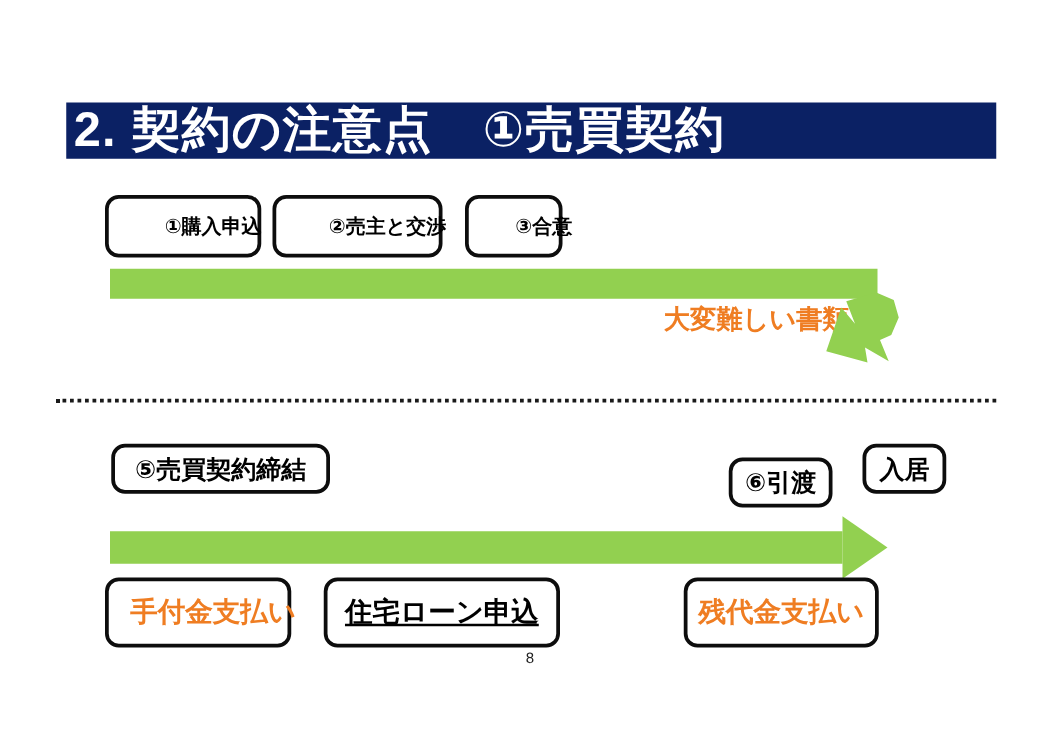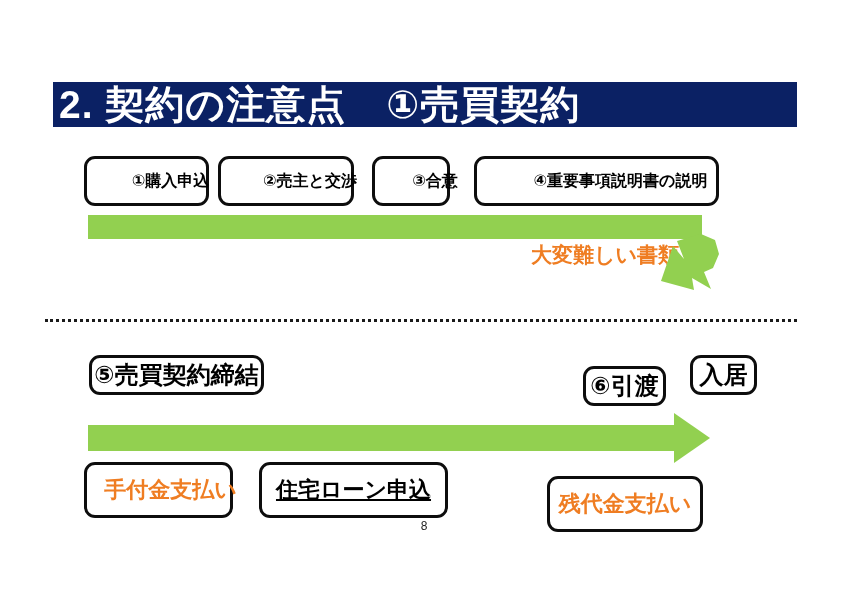--- a/index.html
+++ b/index.html
@@ -14,21 +14,21 @@
   .title-bar .t{
     color:#ffffff;font-weight:800;font-size:39px;line-height:45px;
     padding-left:6px;letter-spacing:1px;white-space:nowrap;
   }
   .box{
     position:absolute;background:#ffffff;border:3px solid #0d0d0d;border-radius:11px;
     display:flex;align-items:center;justify-content:center;
     font-weight:800;color:#000;white-space:nowrap;box-sizing:border-box;
   }
   .row1{top:156px;height:50px;font-size:16px;padding-left:48px;}
-  .row2{top:355px;height:40px;font-size:24px;}
+  .row2{top:355px;height:40px;font-size:20px;}
   .row3{top:462px;height:56px;font-size:22px;}
   .orange-text{color:#ef7d22;}
   .green-bar{
     position:absolute;left:88px;top:215px;width:614px;height:24px;background:#92d050;
   }
   .note{
     position:absolute;top:241px;font-size:21px;font-weight:800;color:#ef7d22;white-space:nowrap;
   }
   .note-left{left:90px;}
   .note-right{left:491px;margin-left:40px;}
@@ -48,21 +48,20 @@
 
 <div class="slide">
 
   <div class="title-bar">
     <div class="t">2. 契約の注意点　①売買契約</div>
   </div>
 
   <div class="box row1" style="left:84px;width:125px;">①購入申込</div>
   <div class="box row1" style="left:218px;width:136px;">②売主と交渉</div>
   <div class="box row1" style="left:372px;width:78px;">③合意</div>
-  <div class="box row1" style="left:474px;width:245px;">④重要事項説明書の説明</div>
 
   <div class="green-bar"></div>
 
   <div class="note note-right">大変難しい書類</div>
 
   <svg class="bent-arrow" width="80" height="70" viewBox="0 0 80 70">
     <polygon points="27,13 51,6 65,12 69,26 63,40 54,44 61,61 42,50 44,62 11,53 23,18 34,31" fill="#92d050"></polygon>
   </svg>
 
   <div class="divider"></div>
@@ -71,17 +70,17 @@
   <div class="box row2" style="left:583px;width:83px;margin-top:11px;">⑥引渡</div>
   <div class="box row2" style="left:690px;width:67px;">入居</div>
 
   <svg class="arrow2" width="625" height="56" viewBox="0 0 625 56">
     <rect x="0" y="15" width="586" height="26" fill="#92d050"></rect>
     <polygon points="586,3 622,28 586,53" fill="#92d050"></polygon>
   </svg>
 
   <div class="box row3 orange-text" style="left:84px;width:149px;padding-left:24px;">手付金支払い</div>
   <div class="box row3" style="left:259px;width:189px;text-decoration:underline;">住宅ローン申込</div>
-  <div class="box row3 orange-text" style="left:547px;width:156px;margin-top:14px;">残代金支払い</div>
+  <div class="box row3 orange-text" style="left:547px;width:156px;">残代金支払い</div>
 
   <div class="page-num">8</div>
 
 </div>
 
 </body></html>

